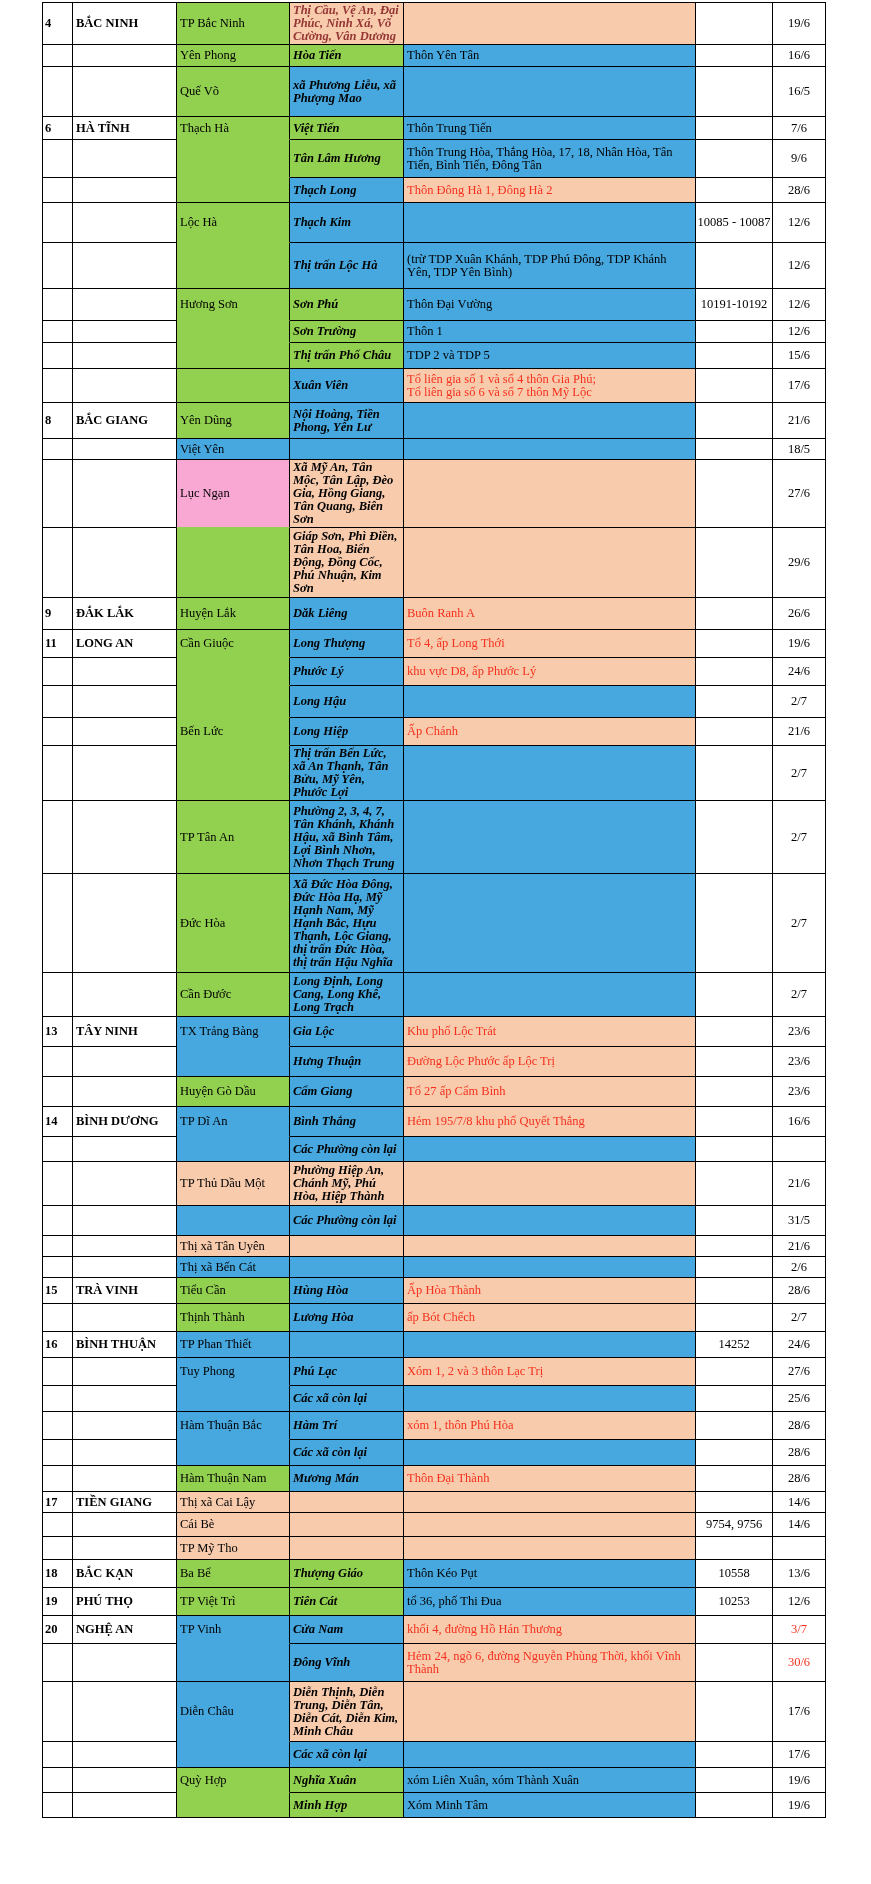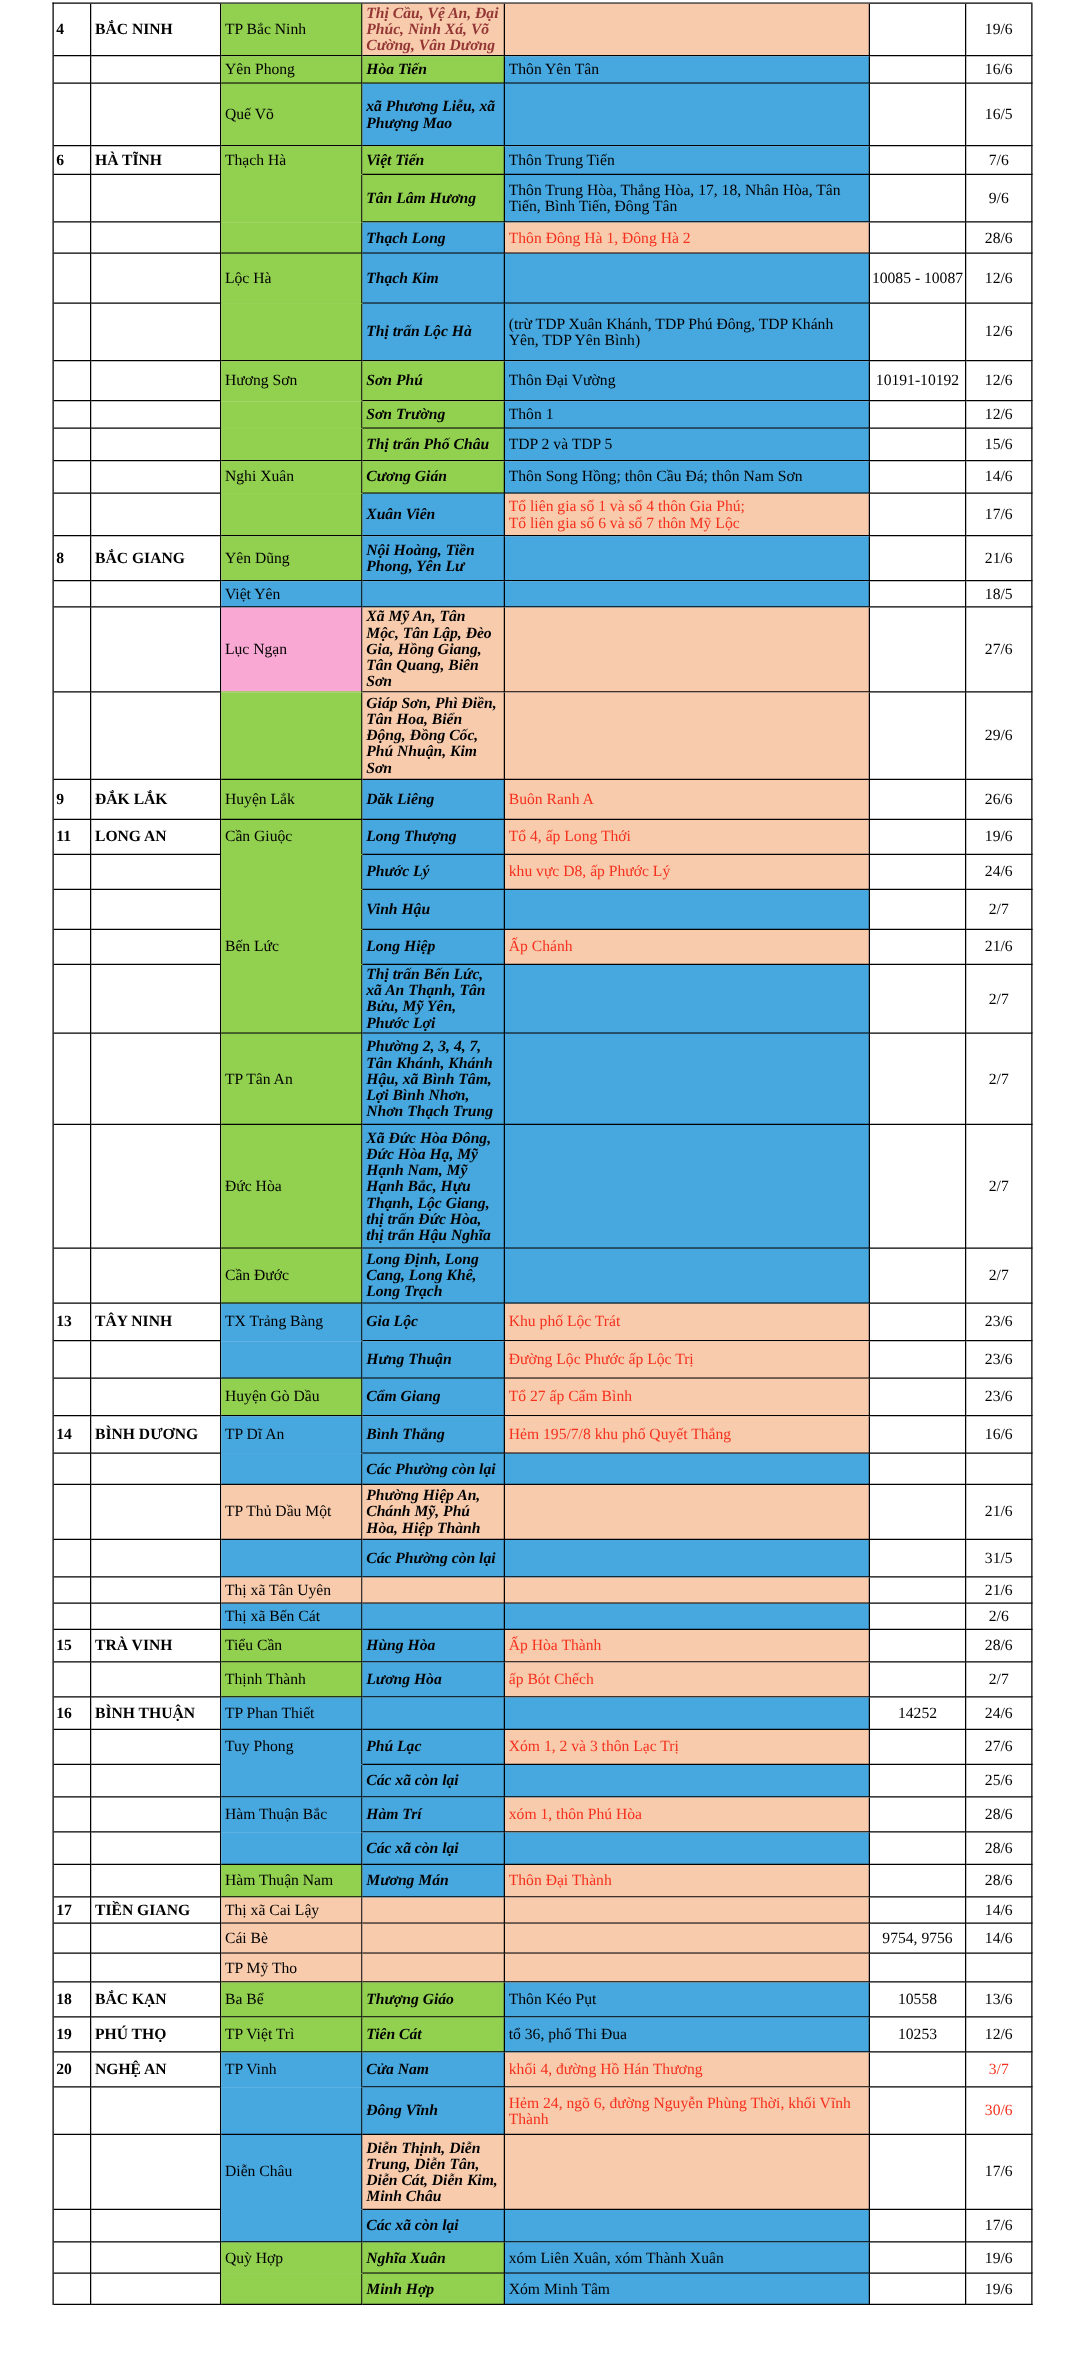--- a/index.html
+++ b/index.html
@@ -134,29 +134,20 @@
         </tr>
         <tr style="height: 26px;">
           <td class="c-no"></td>
           <td class="c-prov"></td>
           <td class="c-dist" style="background: rgb(146, 208, 80);"></td>
           <td class="c-comm" style="background: rgb(146, 208, 80);">Thị trấn Phố Châu</td>
           <td class="c-det" style="background: rgb(71, 167, 223);">TDP 2 và TDP 5</td>
           <td class="c-code"></td>
           <td class="c-date">15/6</td>
         </tr>
-        <tr style="height: 26px;">
-          <td class="c-no"></td>
-          <td class="c-prov"></td>
-          <td class="c-dist" style="background: rgb(146, 208, 80); border-bottom-color: rgb(146, 208, 80);">Nghi Xuân</td>
-          <td class="c-comm" style="background: rgb(146, 208, 80);">Cương Gián</td>
-          <td class="c-det" style="background: rgb(71, 167, 223);">Thôn Song Hồng; thôn Cầu Đá; thôn Nam Sơn</td>
-          <td class="c-code"></td>
-          <td class="c-date">14/6</td>
-        </tr>
         <tr style="height: 34px;">
           <td class="c-no"></td>
           <td class="c-prov"></td>
           <td class="c-dist" style="background: rgb(146, 208, 80);"></td>
           <td class="c-comm" style="background: rgb(71, 167, 223);">Xuân Viên</td>
           <td class="c-det" style="background: rgb(248, 203, 173); color: rgb(245, 48, 29);">Tổ liên gia số 1 và số 4 thôn Gia Phú;
 Tổ liên gia số 6 và số 7 thôn Mỹ Lộc</td>
           <td class="c-code"></td>
           <td class="c-date">17/6</td>
         </tr>
@@ -220,21 +211,21 @@
           <td class="c-dist" style="background: rgb(146, 208, 80); border-bottom-color: rgb(146, 208, 80);"></td>
           <td class="c-comm" style="background: rgb(71, 167, 223);">Phước Lý</td>
           <td class="c-det" style="background: rgb(248, 203, 173); color: rgb(245, 48, 29);">khu vực D8, ấp Phước Lý</td>
           <td class="c-code"></td>
           <td class="c-date">24/6</td>
         </tr>
         <tr style="height: 32px;">
           <td class="c-no"></td>
           <td class="c-prov"></td>
           <td class="c-dist" style="background: rgb(146, 208, 80); border-bottom-color: rgb(146, 208, 80);"></td>
-          <td class="c-comm" style="background: rgb(71, 167, 223);">Vinh Hậu</td>
+          <td class="c-comm" style="background: rgb(71, 167, 223);">Long Hậu</td>
           <td class="c-det" style="background: rgb(71, 167, 223);"></td>
           <td class="c-code"></td>
           <td class="c-date">2/7</td>
         </tr>
         <tr style="height: 28px;">
           <td class="c-no"></td>
           <td class="c-prov"></td>
           <td class="c-dist" style="background: rgb(146, 208, 80); border-bottom-color: rgb(146, 208, 80);">Bến Lức</td>
           <td class="c-comm" style="background: rgb(71, 167, 223);">Long Hiệp</td>
           <td class="c-det" style="background: rgb(248, 203, 173); color: rgb(245, 48, 29);">Ấp Chánh</td>

